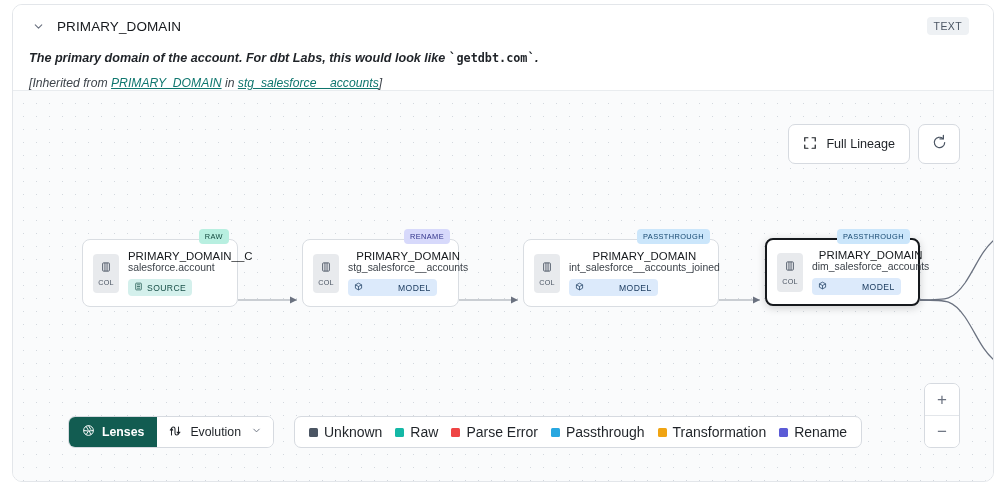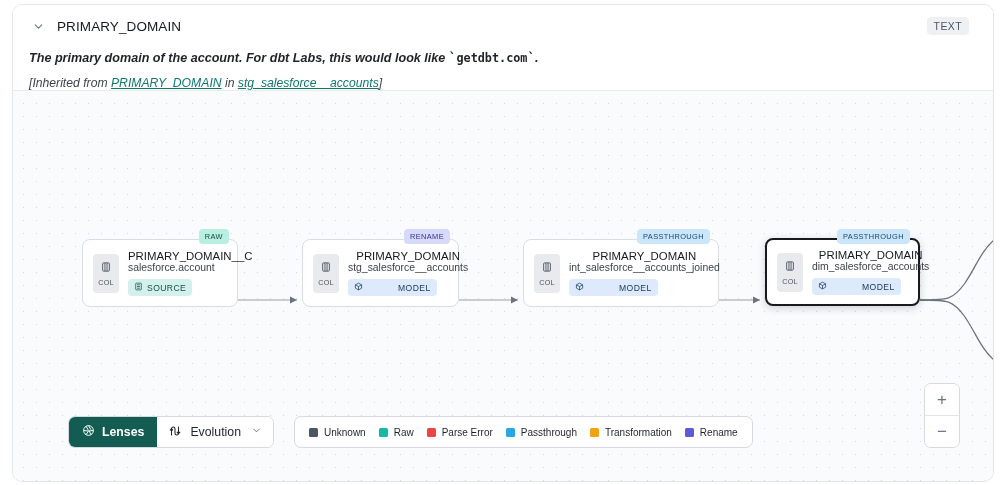--- a/index.html
+++ b/index.html
@@ -304,21 +304,21 @@
     height: 30px;
     padding: 0 14px;
     background: #fff;
     border: 1px solid #d6dae0;
     border-radius: 7px;
   }
   .legend-item {
     display: flex;
     align-items: center;
     gap: 6px;
-    font-size: 10px;
+    font-size: 14px;
     color: #1f2328;
     white-space: nowrap;
   }
   .swatch {
     width: 9px;
     height: 9px;
     border-radius: 1.5px;
     flex: 0 0 auto;
   }
 </style>
@@ -352,20 +352,41 @@
           <path d="M0,0 L6,3 L0,6 z" fill="#6b7280"></path>
         </marker>
       </defs>
       <line x1="225" y1="209" x2="284" y2="209" stroke="#9aa1a9" stroke-width="1.2" marker-end="url(#ah)"></line>
       <line x1="446" y1="209" x2="505" y2="209" stroke="#9aa1a9" stroke-width="1.2" marker-end="url(#ah)"></line>
       <line x1="706" y1="209" x2="747" y2="209" stroke="#9aa1a9" stroke-width="1.2" marker-end="url(#ah)"></line>
       <path d="M907,209 C935,209 940,209 952,192 C964,174 968,160 982,148" fill="none" stroke="#6b7280" stroke-width="1.3"></path>
       <path d="M907,209 C935,209 940,209 952,226 C964,244 968,258 982,270" fill="none" stroke="#6b7280" stroke-width="1.3"></path>
     </svg>
 
+    <div class="top-tools">
+      <div class="btn-lineage">
+        <span>
+          <svg width="14" height="14" viewBox="0 0 16 16" fill="none" stroke="#1f2328" stroke-width="1.4" stroke-linecap="round">
+            <path d="M2,5.6 L2,2 L5.6,2"></path>
+              <path d="M10.4,2 L14,2 L14,5.6"></path>
+            <path d="M14,10.4 L14,14 L10.4,14"></path>
+              <path d="M5.6,14 L2,14 L2,10.4"></path>
+          </svg>
+        </span>
+        <span>Full Lineage</span>
+      </div>
+      <div class="btn-refresh">
+        <span>
+          <svg width="17" height="17" viewBox="0 0 18 18" fill="none" stroke="#4b5563" stroke-width="1.3" stroke-linecap="round">
+            <path d="M14.5,9 A5.5,5.5 0 1 1 12.6,4.8"></path>
+            <polyline points="13.1,1.4 13.1,5.1 9.4,5.1"></polyline>
+          </svg>
+        </span>
+      </div>
+    </div>
 
     <div class="node" style="left:69px; top:148px; width:156px;">
       <div class="tag tag-raw">RAW</div>
       <div class="col-chip">
         <span>
           <svg width="12" height="12" viewBox="0 0 16 16" fill="none" stroke="#4b5563" stroke-width="1.2">
             <rect x="3.5" y="2.5" width="9" height="11" rx="1.2"></rect>
             <line x1="6.6" y1="2.5" x2="6.6" y2="13.5"></line>
             <line x1="9.4" y1="2.5" x2="9.4" y2="13.5"></line>
           </svg>

